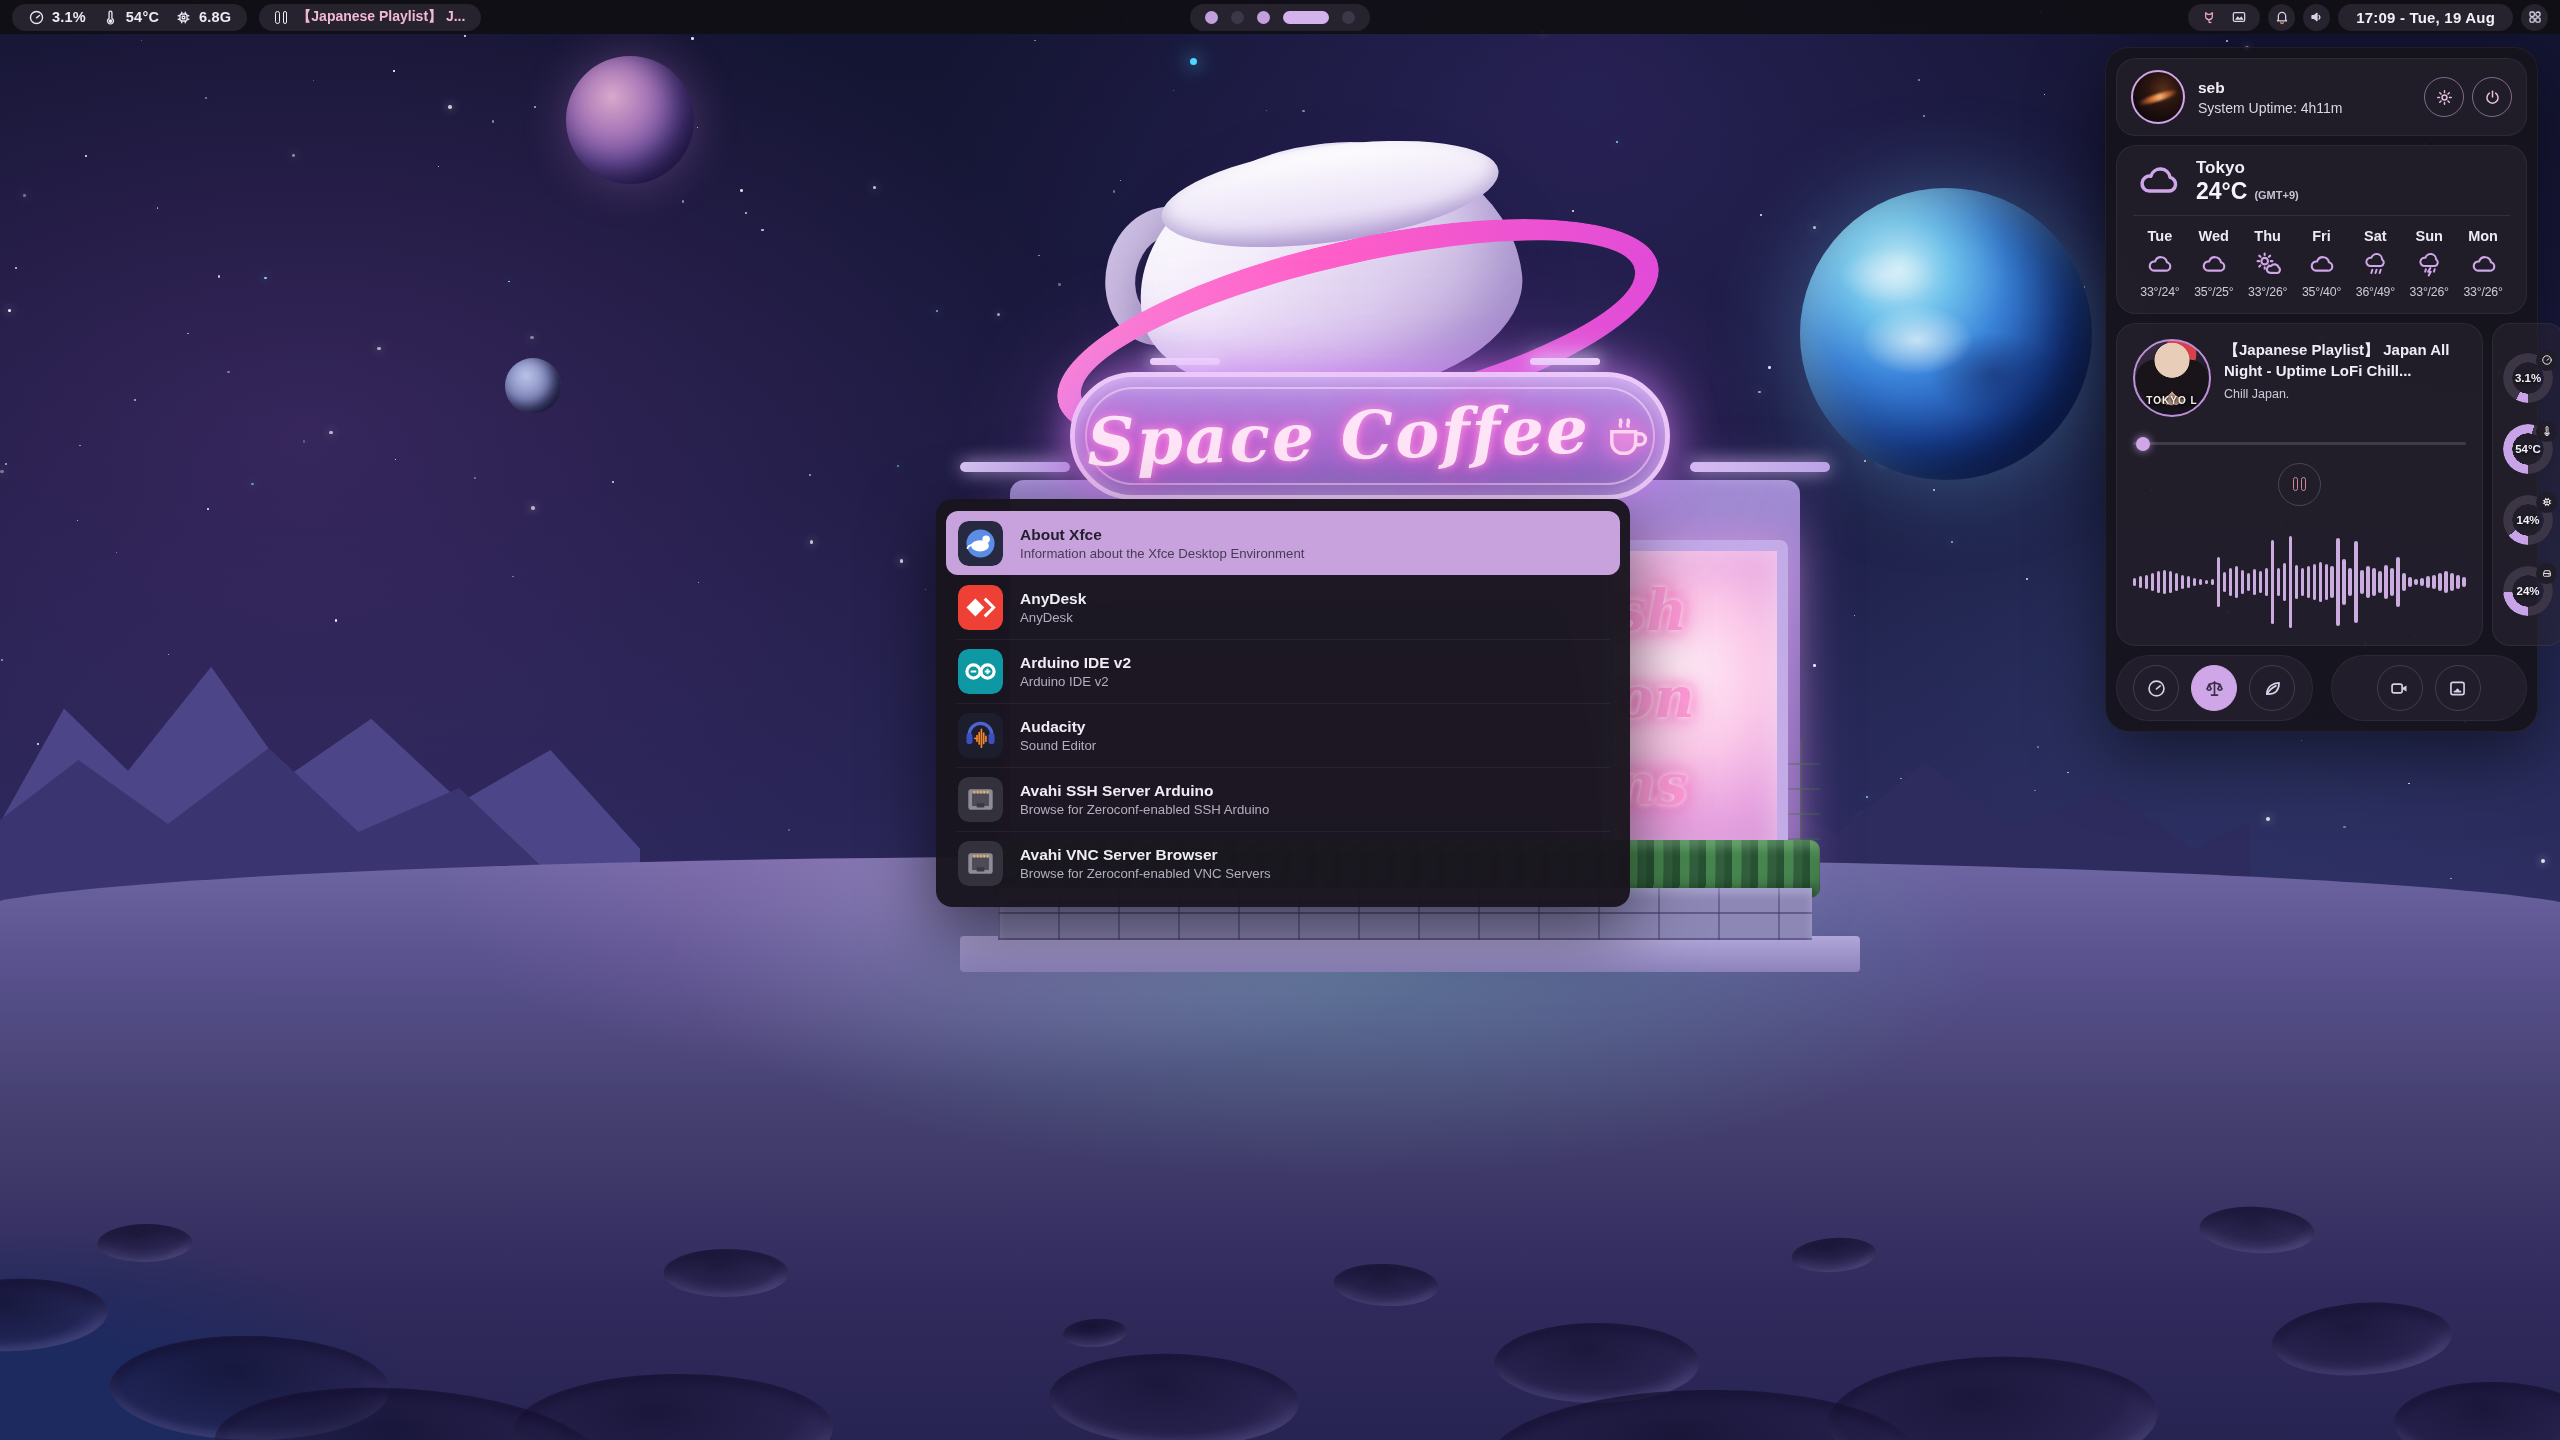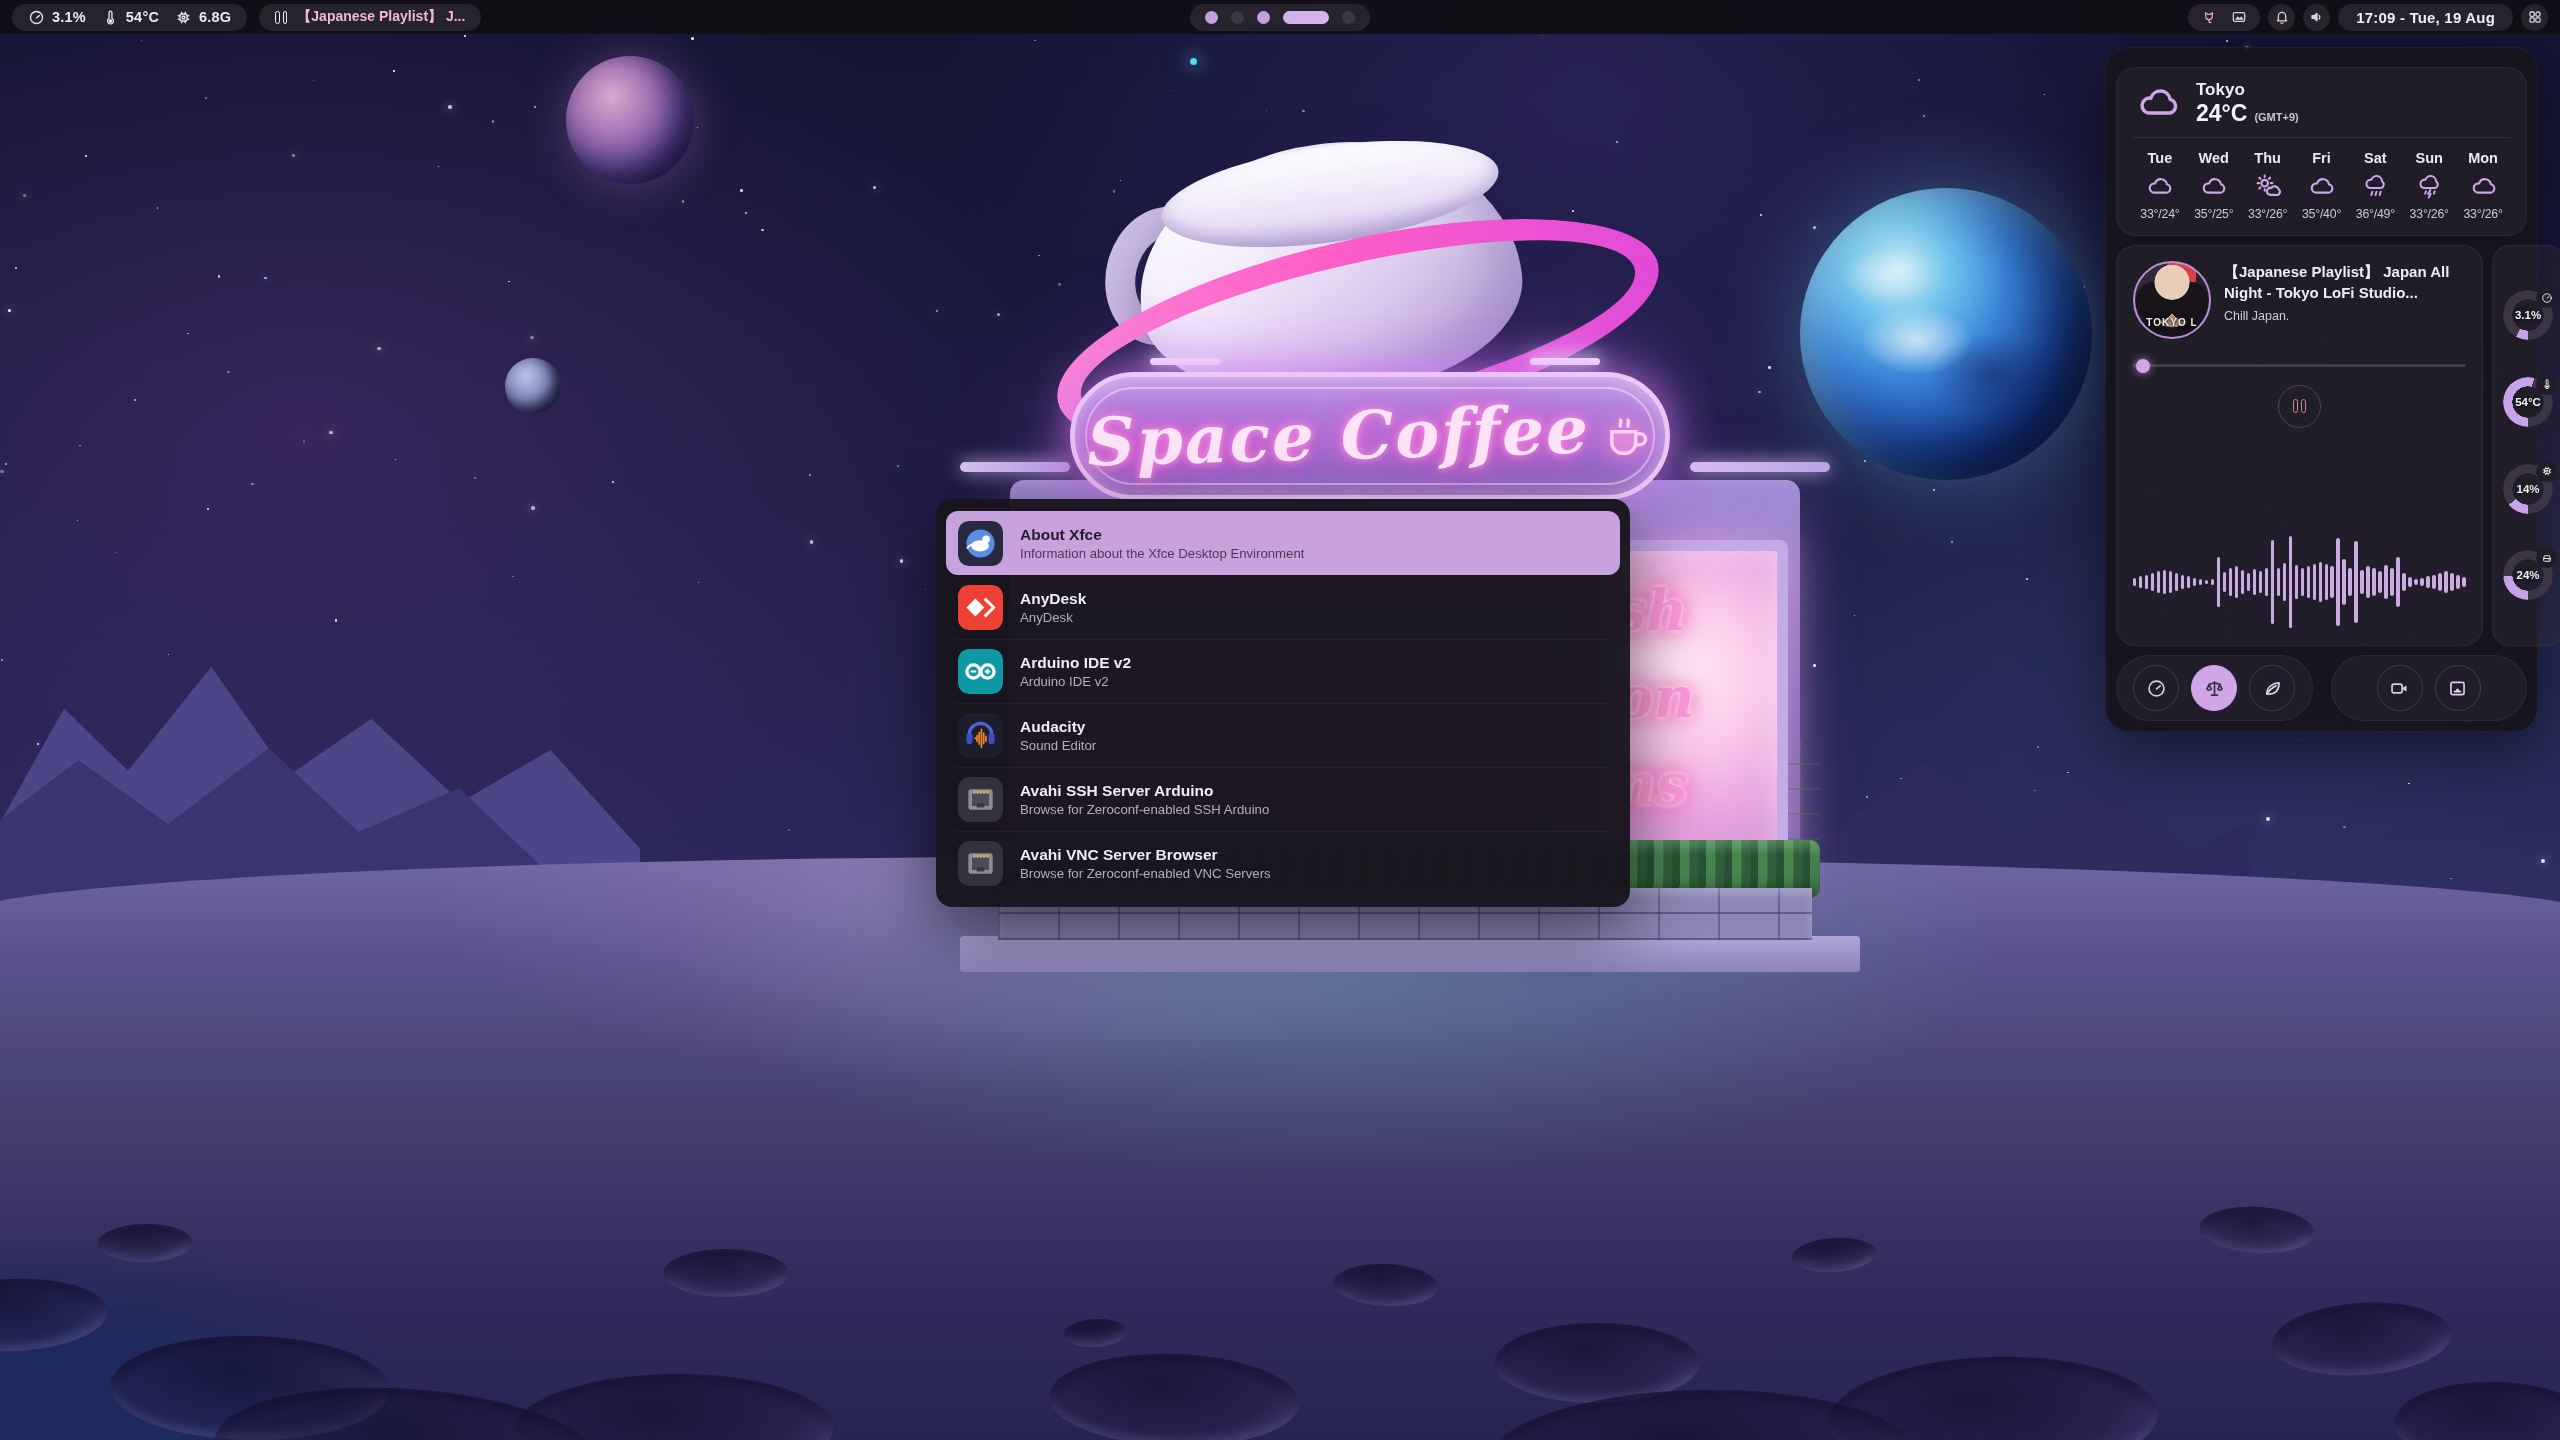--- a/index.html
+++ b/index.html
@@ -645,20 +645,43 @@
         </span>
     <div class="app-texts">
       <div class="app-name">Avahi VNC Server Browser</div>
       <div class="app-desc">Browse for Zeroconf-enabled VNC Servers</div>
     </div>
   </div>
     </div>
 </div>
 
 <div class="sidebar">
+  <div class="card user-card">
+    <div class="avatar"></div>
+    <div class="user-texts">
+      <div class="user-name">seb</div>
+      <div class="user-uptime">System Uptime: 4h11m</div>
+    </div>
+    <button class="round-btn">
+        <span class="ticon">
+          <svg viewBox="0 0 24 24" stroke="currentColor" fill="none" stroke-width="1.9" stroke-linecap="round" stroke-linejoin="round" width="100%" height="100%">
+            <circle cx="12" cy="12" r="3.1"></circle>
+            <path d="M12 3.5v2.2M12 18.3v2.2M3.5 12h2.2M18.3 12h2.2M6 6l1.6 1.6M16.4 16.4L18 18M18 6l-1.6 1.6M7.6 16.4L6 18"></path>
+          </svg>
+        </span>
+      </button>
+    <button class="round-btn">
+        <span class="ticon">
+          <svg viewBox="0 0 24 24" stroke="currentColor" fill="none" stroke-width="1.9" stroke-linecap="round" stroke-linejoin="round" width="100%" height="100%">
+            <path d="M12 4v7.5"></path>
+            <path d="M8 6.5a7 7 0 1 0 8 0"></path>
+          </svg>
+        </span>
+      </button>
+  </div>
 
   <div class="card weather-card">
     <div class="weather-head">
       <span class="ticon">
           <svg viewBox="0 0 24 24" stroke="currentColor" fill="none" stroke-width="1.9" stroke-linecap="round" stroke-linejoin="round" width="100%" height="100%">
             <path d="M7.3 17.5a4.1 4.1 0 1 1 .8-8.14A5.4 5.4 0 0 1 18.6 10a3.8 3.8 0 0 1-1.1 7.5z"></path>
           </svg>
         </span>
       <div>
         <div class="w-loc">Tokyo</div>
@@ -741,21 +764,21 @@
       </div>
   </div>
 
   <div class="mid-row">
     <div class="card media-card">
       <div class="media-top">
         <div class="album">
           <div class="album-label">TOKYO L</div>
         </div>
         <div class="media-texts">
-          <div class="media-title">【Japanese Playlist】 Japan All Night - Tokyo LoFi Studio...</div>
+          <div class="media-title">【Japanese Playlist】 Japan All Night - Uptime LoFi Chill...</div>
           <div class="media-artist">Chill Japan.</div>
         </div>
       </div>
       <div class="progress">
         <div class="progress-track"></div>
         <div class="progress-knob" id="progress-knob" style="left: 3%;"></div>
       </div>
       <button class="pause-btn">
           <i></i>
           <i></i>

